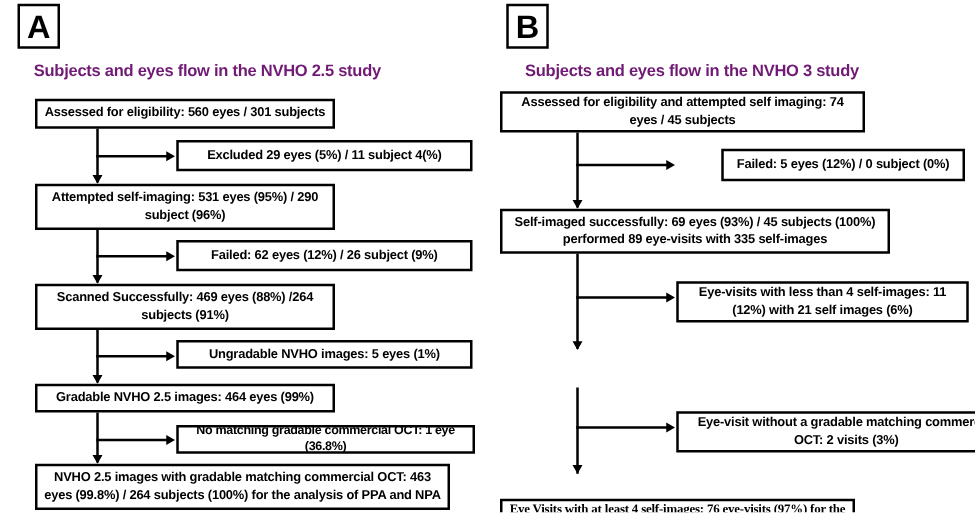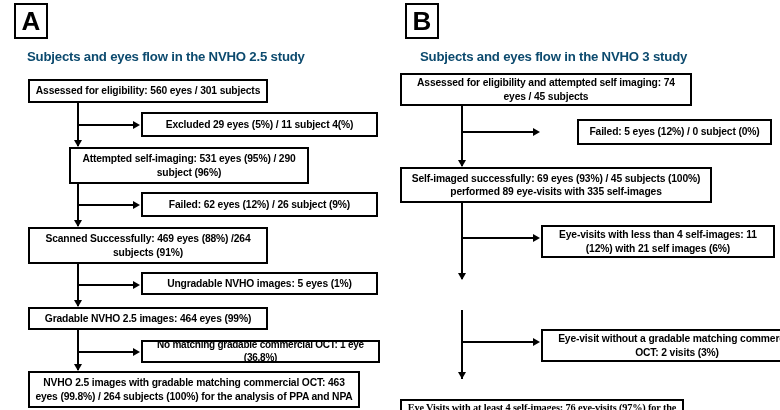--- a/index.html
+++ b/index.html
@@ -28,21 +28,21 @@
     align-items: center;
     justify-content: center;
     color: #000000;
   }
 
   
   .panel-title {
     position: absolute;
     font-weight: bold;
     font-size: 13.2px;
-    color: #0c4a6e;
+    color: #701a75;
     white-space: nowrap;
     letter-spacing: -0.2px;
   }
 
   
   .fbox {
     position: absolute;
     border: 2px solid #000000;
     background: #ffffff;
     box-sizing: border-box;
@@ -98,21 +98,21 @@
 
   <div class="fbox" style="left:28px; top:79px; width:240px; height:24px;">Assessed for eligibility: 560 eyes / 301 subjects</div>
 
   <div class="vline" style="left:77px; top:103px; height:43px;"></div>
   <div class="arrow-down" style="left:73.5px; top:140px;"></div>
   <div class="hline" style="left:77px; top:124px; width:57px;"></div>
   <div class="arrow-right" style="left:133px; top:120.5px;"></div>
 
   <div class="fbox" style="left:141px; top:112px; width:237px; height:25px;">Excluded 29 eyes (5%) / 11 subject 4(%)</div>
 
-  <div class="fbox" style="left:28px; top:147px; width:240px; height:37px;margin-left:41px;">Attempted self-imaging: 531 eyes (95%) / 290 subject (96%)</div>
+  <div class="fbox" style="left:28px; top:147px; width:240px; height:37px;">Attempted self-imaging: 531 eyes (95%) / 290 subject (96%)</div>
 
   <div class="vline" style="left:77px; top:184px; height:42px;"></div>
   <div class="arrow-down" style="left:73.5px; top:220px;"></div>
   <div class="hline" style="left:77px; top:204px; width:57px;"></div>
   <div class="arrow-right" style="left:133px; top:200.5px;"></div>
 
   <div class="fbox" style="left:141px; top:192px; width:237px; height:25px;">Failed: 62 eyes (12%) / 26 subject (9%)</div>
 
   <div class="fbox" style="left:28px; top:227px; width:240px; height:37px;">Scanned Successfully: 469 eyes (88%) /264 subjects (91%)</div>
 

